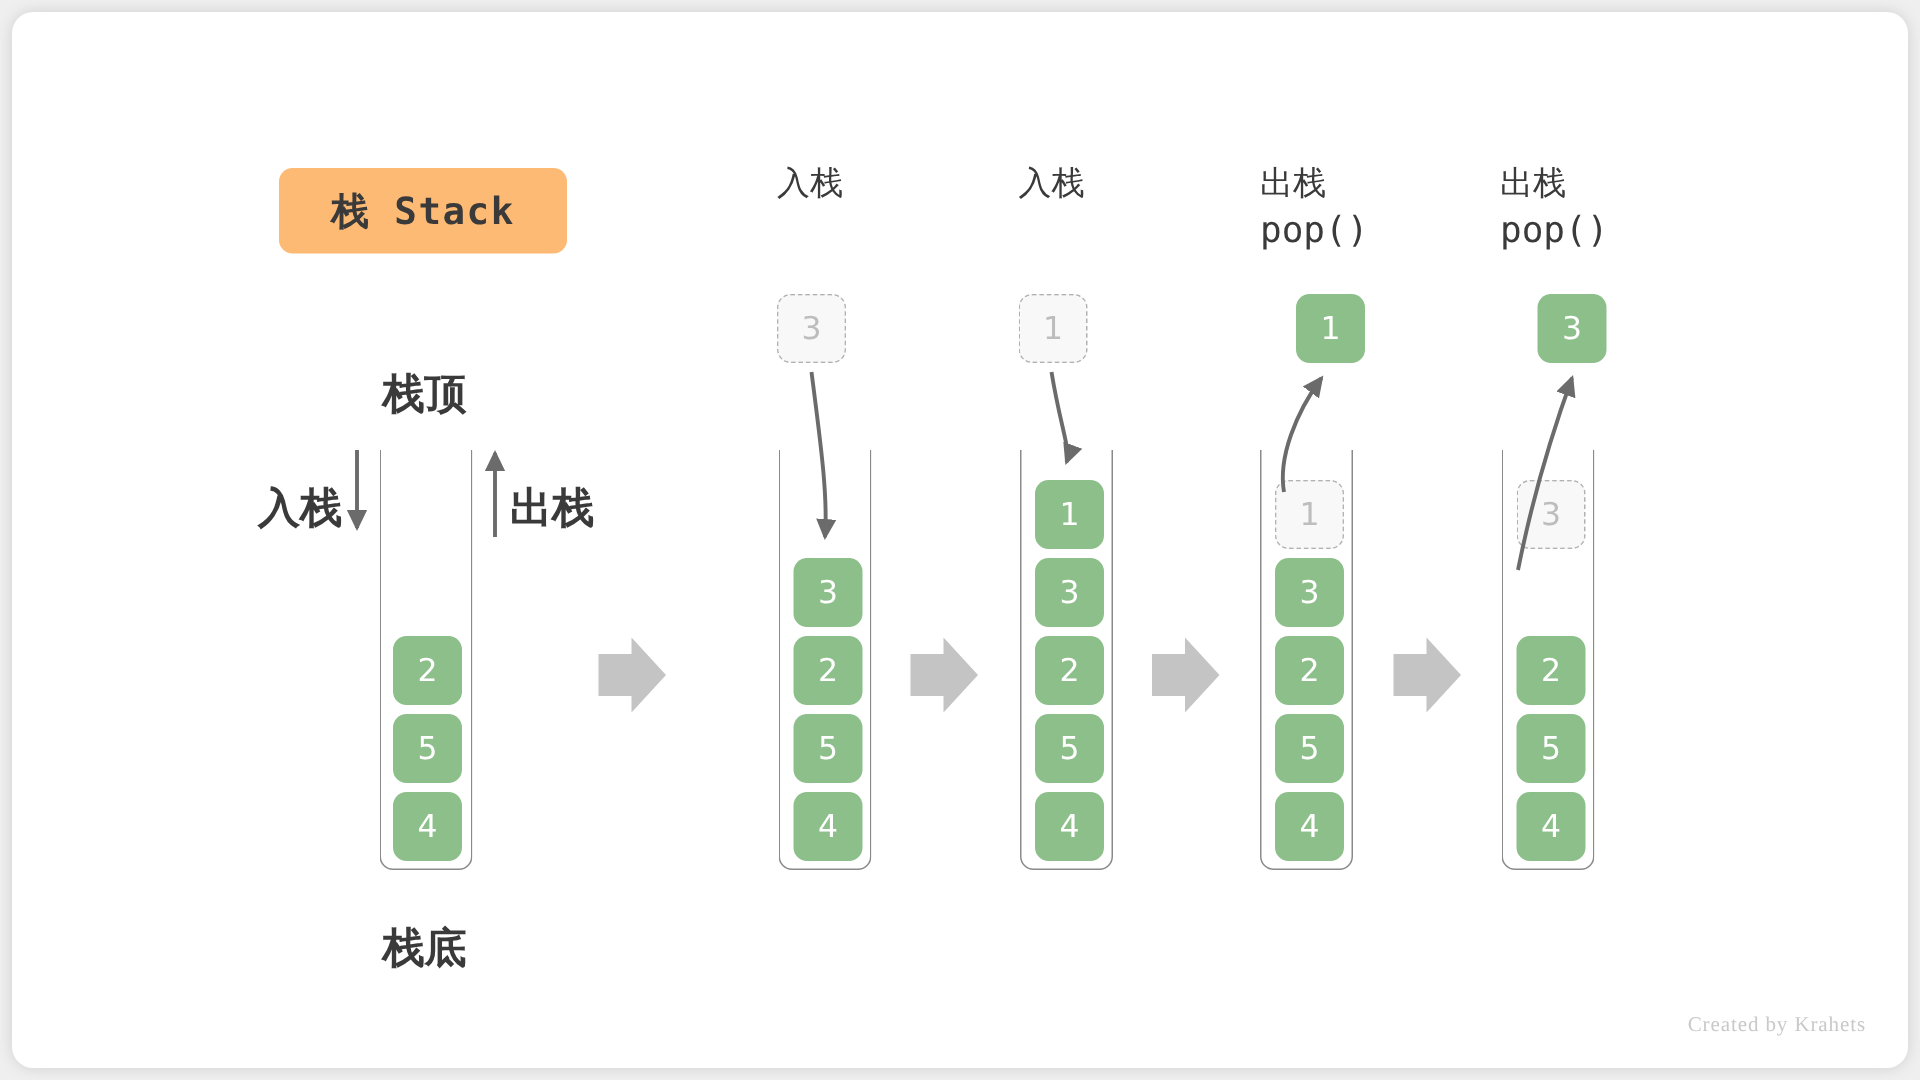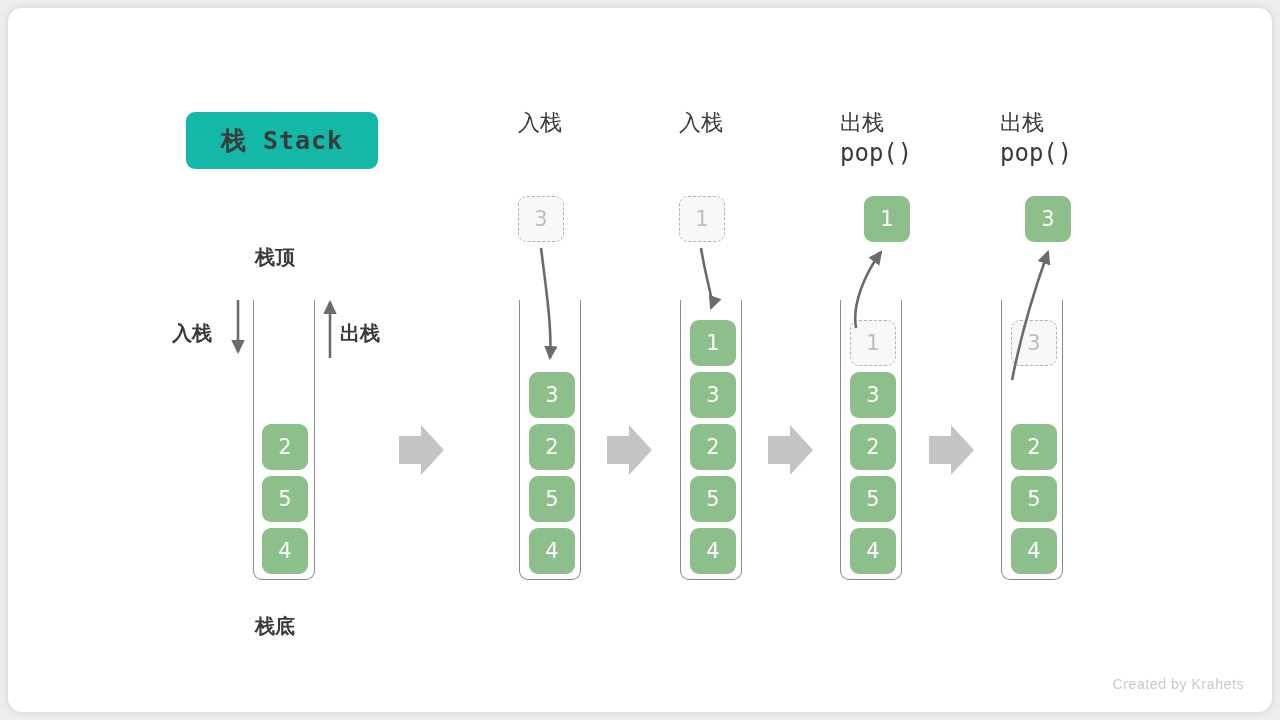--- a/index.html
+++ b/index.html
@@ -27,21 +27,21 @@
     border-radius: 14px;
     box-shadow: 0 0 10px rgba(0,0,0,0.13);
   }
   
   .title-chip {
     position: absolute;
     left: 186px;
     top: 112px;
     width: 192px;
     height: 57px;
-    background: #14b8a6;
+    background: #fdba74;
     border-radius: 9px;
     display: flex;
     align-items: center;
     justify-content: center;
     font-size: 25px;
     font-weight: bold;
     color: #3a3a3a;
     letter-spacing: 1px;
     font-family: "DejaVu Sans Mono", "Liberation Mono", monospace;
   }
@@ -96,33 +96,33 @@
     color: #ffffff;
   }
   .cell.ghost {
     background: #f8f8f8;
     border: 1.8px dashed #b2b2b2;
     color: #bdbdbd;
   }
   
   .label-cn {
     position: absolute;
-    font-size: 20px;
+    font-size: 28px;
     font-weight: bold;
     color: #3a3a3a;
     font-family: "DejaVu Sans", "Liberation Sans", sans-serif;
     white-space: nowrap;
   }
   .credit {
     position: absolute;
     right: 36px;
     bottom: 28px;
     font-size: 14px;
     color: #c9c9c9;
-    font-family: Liberation Sans, sans-serif;
+    font-family: Liberation Serif, serif;
     letter-spacing: 0.6px;
   }
   svg.ov {
     position: absolute;
     left: 0; top: 0;
     width: 1280px;
     height: 720px;
     pointer-events: none;
     overflow: visible;
   }

